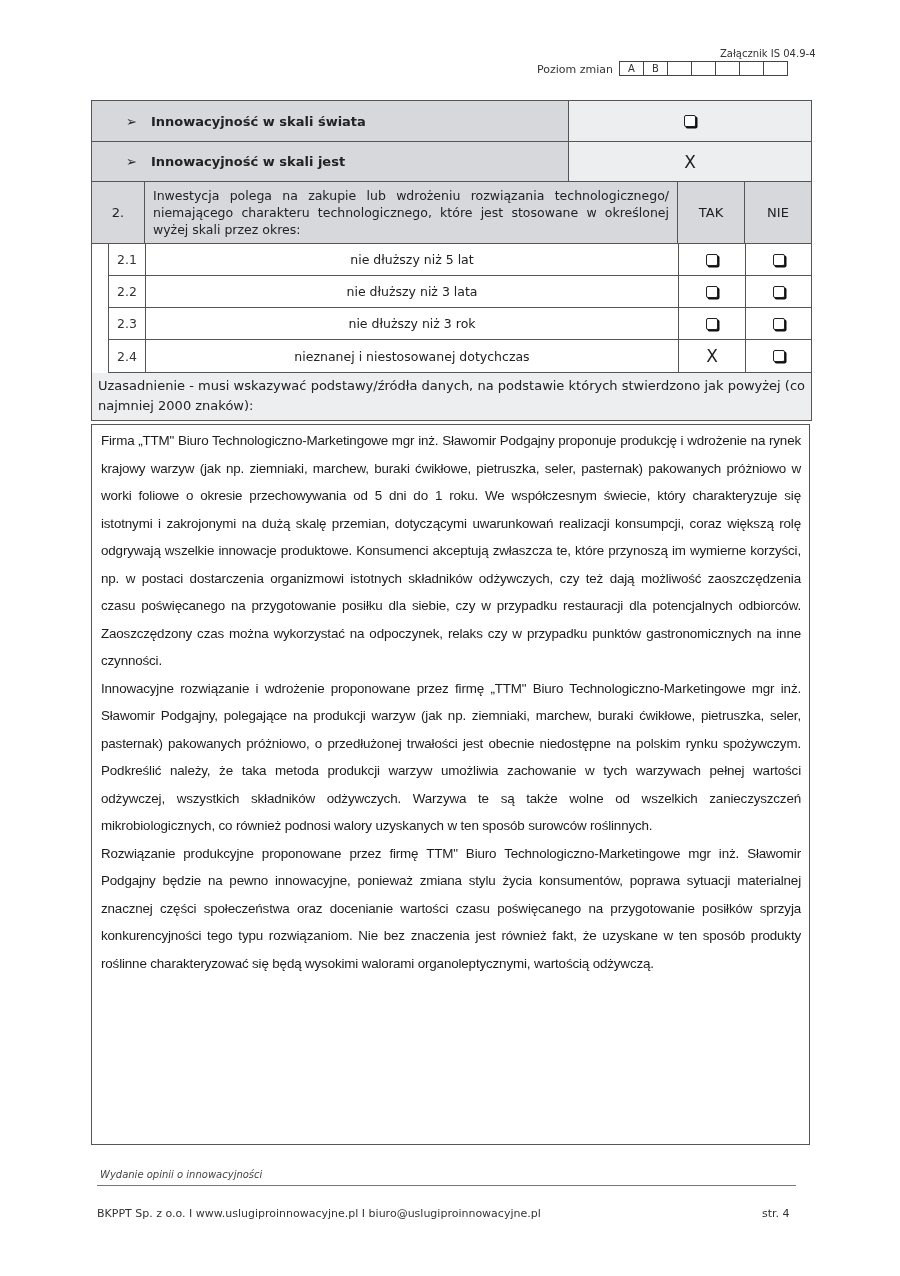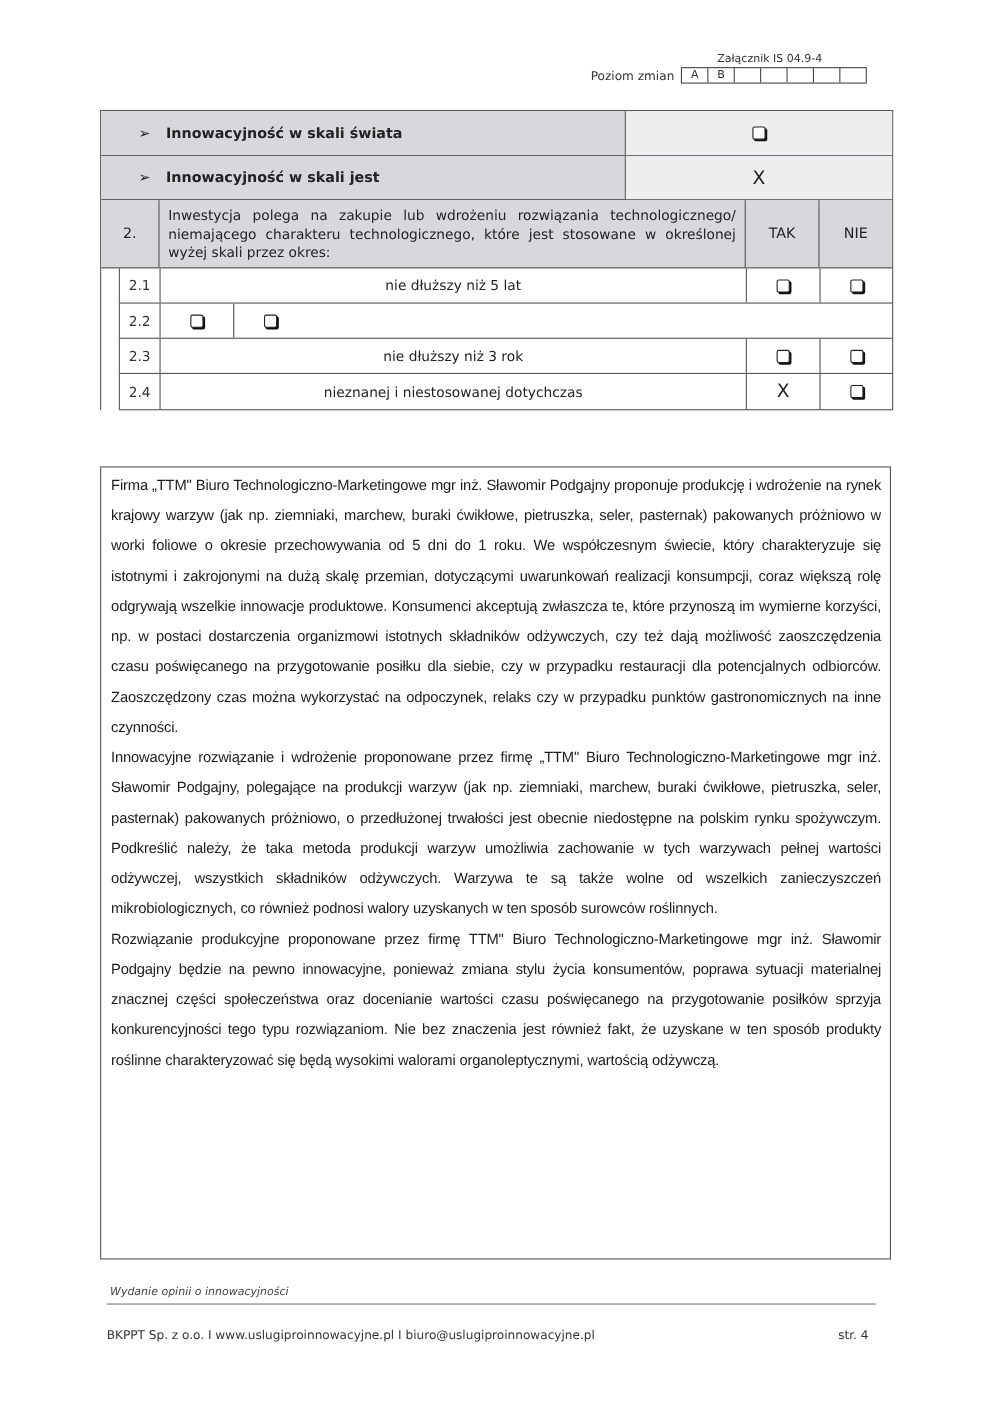--- a/index.html
+++ b/index.html
@@ -1,21 +1,21 @@
 <!DOCTYPE html>
 <html><head>
 <meta charset="utf-8">
 <style>
   html, body { margin: 0; padding: 0; background: #ffffff; }
   body { width: 900px; height: 1276px; position: relative; overflow: hidden; color: #1e1e1e; }
   .sans { font-family: "Liberation Sans", sans-serif; }
   .dj { font-family: "DejaVu Sans", sans-serif; }
 
   
-  .attach { position: absolute; left: 652px; top: 48px; font-size: 10px; color: #333; }
+  .attach { position: absolute; left: 720px; top: 48px; font-size: 10px; color: #333; }
   .poziom-label { position: absolute; left: 537px; top: 63px; font-size: 11px; color: #333; }
   .poziom-boxes { position: absolute; left: 619px; top: 61px; display: flex; border: 1px solid #444; }
   .poziom-boxes .pb { width: 23px; height: 13px; border-right: 1px solid #444; font-size: 10px; text-align: center; line-height: 13px; color: #333; }
   .poziom-boxes .pb:last-child { border-right: none; }
 
   
   .tbl { position: absolute; left: 91px; top: 100px; width: 719px; border: 1px solid #555; border-bottom: none; }
   .row { display: flex; border-bottom: 1px solid #555; }
   .shade { background: #d6d8dc; }
   .light { background: #eceef0; }
@@ -86,20 +86,21 @@
       <div class="cell center sub-label" style="width:533px;">nie dłuższy niż 5 lat</div>
       <div class="cell center" style="width:67px;">
           <div class="cbx"></div>
         </div>
       <div class="cell center" style="width:65px;">
           <div class="cbx"></div>
         </div>
     </div>
     <div class="row" style="height:31px;">
       <div class="cell sub-num" style="width:37px;">2.2</div>
+      <div class="cell center sub-label" style="width:533px;">nie dłuższy niż 3 lata</div>
       <div class="cell center" style="width:67px;">
           <div class="cbx"></div>
         </div>
       <div class="cell center" style="width:65px;">
           <div class="cbx"></div>
         </div>
     </div>
     <div class="row" style="height:31px;">
       <div class="cell sub-num" style="width:37px;">2.3</div>
       <div class="cell center sub-label" style="width:533px;">nie dłuższy niż 3 rok</div>
@@ -115,20 +116,23 @@
       <div class="cell center sub-label" style="width:533px;">nieznanej i niestosowanej dotychczas</div>
       <div class="cell center" style="width:67px;">
           <span class="xmark">X</span>
         </div>
       <div class="cell center" style="width:65px;">
           <div class="cbx"></div>
         </div>
     </div>
   </div>
 
+  <div class="row light" style="height:47px;">
+    <div class="just-head">Uzasadnienie - musi wskazywać podstawy/źródła danych, na podstawie których stwierdzono jak powyżej (co najmniej 2000 znaków):</div>
+  </div>
 </div>
 
 <div class="body-box sans">
   <p>Firma „TTM" Biuro Technologiczno-Marketingowe mgr inż. Sławomir Podgajny proponuje produkcję i wdrożenie na rynek krajowy warzyw (jak np. ziemniaki, marchew, buraki ćwikłowe, pietruszka, seler, pasternak) pakowanych próżniowo w worki foliowe o okresie przechowywania od 5 dni do 1 roku. We współczesnym świecie, który charakteryzuje się istotnymi i zakrojonymi na dużą skalę przemian, dotyczącymi uwarunkowań realizacji konsumpcji, coraz większą rolę odgrywają wszelkie innowacje produktowe. Konsumenci akceptują zwłaszcza te, które przynoszą im wymierne korzyści, np. w postaci dostarczenia organizmowi istotnych składników odżywczych, czy też dają możliwość zaoszczędzenia czasu poświęcanego na przygotowanie posiłku dla siebie, czy w przypadku restauracji dla potencjalnych odbiorców. Zaoszczędzony czas można wykorzystać na odpoczynek, relaks czy w przypadku punktów gastronomicznych na inne czynności.</p>
   <p>Innowacyjne rozwiązanie i wdrożenie proponowane przez firmę „TTM" Biuro Technologiczno-Marketingowe mgr inż. Sławomir Podgajny, polegające na produkcji warzyw (jak np. ziemniaki, marchew, buraki ćwikłowe, pietruszka, seler, pasternak) pakowanych próżniowo, o przedłużonej trwałości jest obecnie niedostępne na polskim rynku spożywczym. Podkreślić należy, że taka metoda produkcji warzyw umożliwia zachowanie w tych warzywach pełnej wartości odżywczej, wszystkich składników odżywczych. Warzywa te są także wolne od wszelkich zanieczyszczeń mikrobiologicznych, co również podnosi walory uzyskanych w ten sposób surowców roślinnych.</p>
   <p>Rozwiązanie produkcyjne proponowane przez firmę  TTM" Biuro Technologiczno-Marketingowe mgr inż. Sławomir Podgajny będzie na pewno innowacyjne, ponieważ zmiana stylu życia konsumentów, poprawa sytuacji materialnej znacznej części społeczeństwa oraz docenianie wartości czasu poświęcanego na przygotowanie posiłków sprzyja konkurencyjności tego typu rozwiązaniom. Nie bez znaczenia jest również fakt, że uzyskane w ten sposób produkty roślinne charakteryzować się będą wysokimi walorami organoleptycznymi, wartością odżywczą.</p>
 </div>
 
 <div class="footer-title dj">Wydanie opinii o innowacyjności</div>
 <div class="footer-rule"></div>

